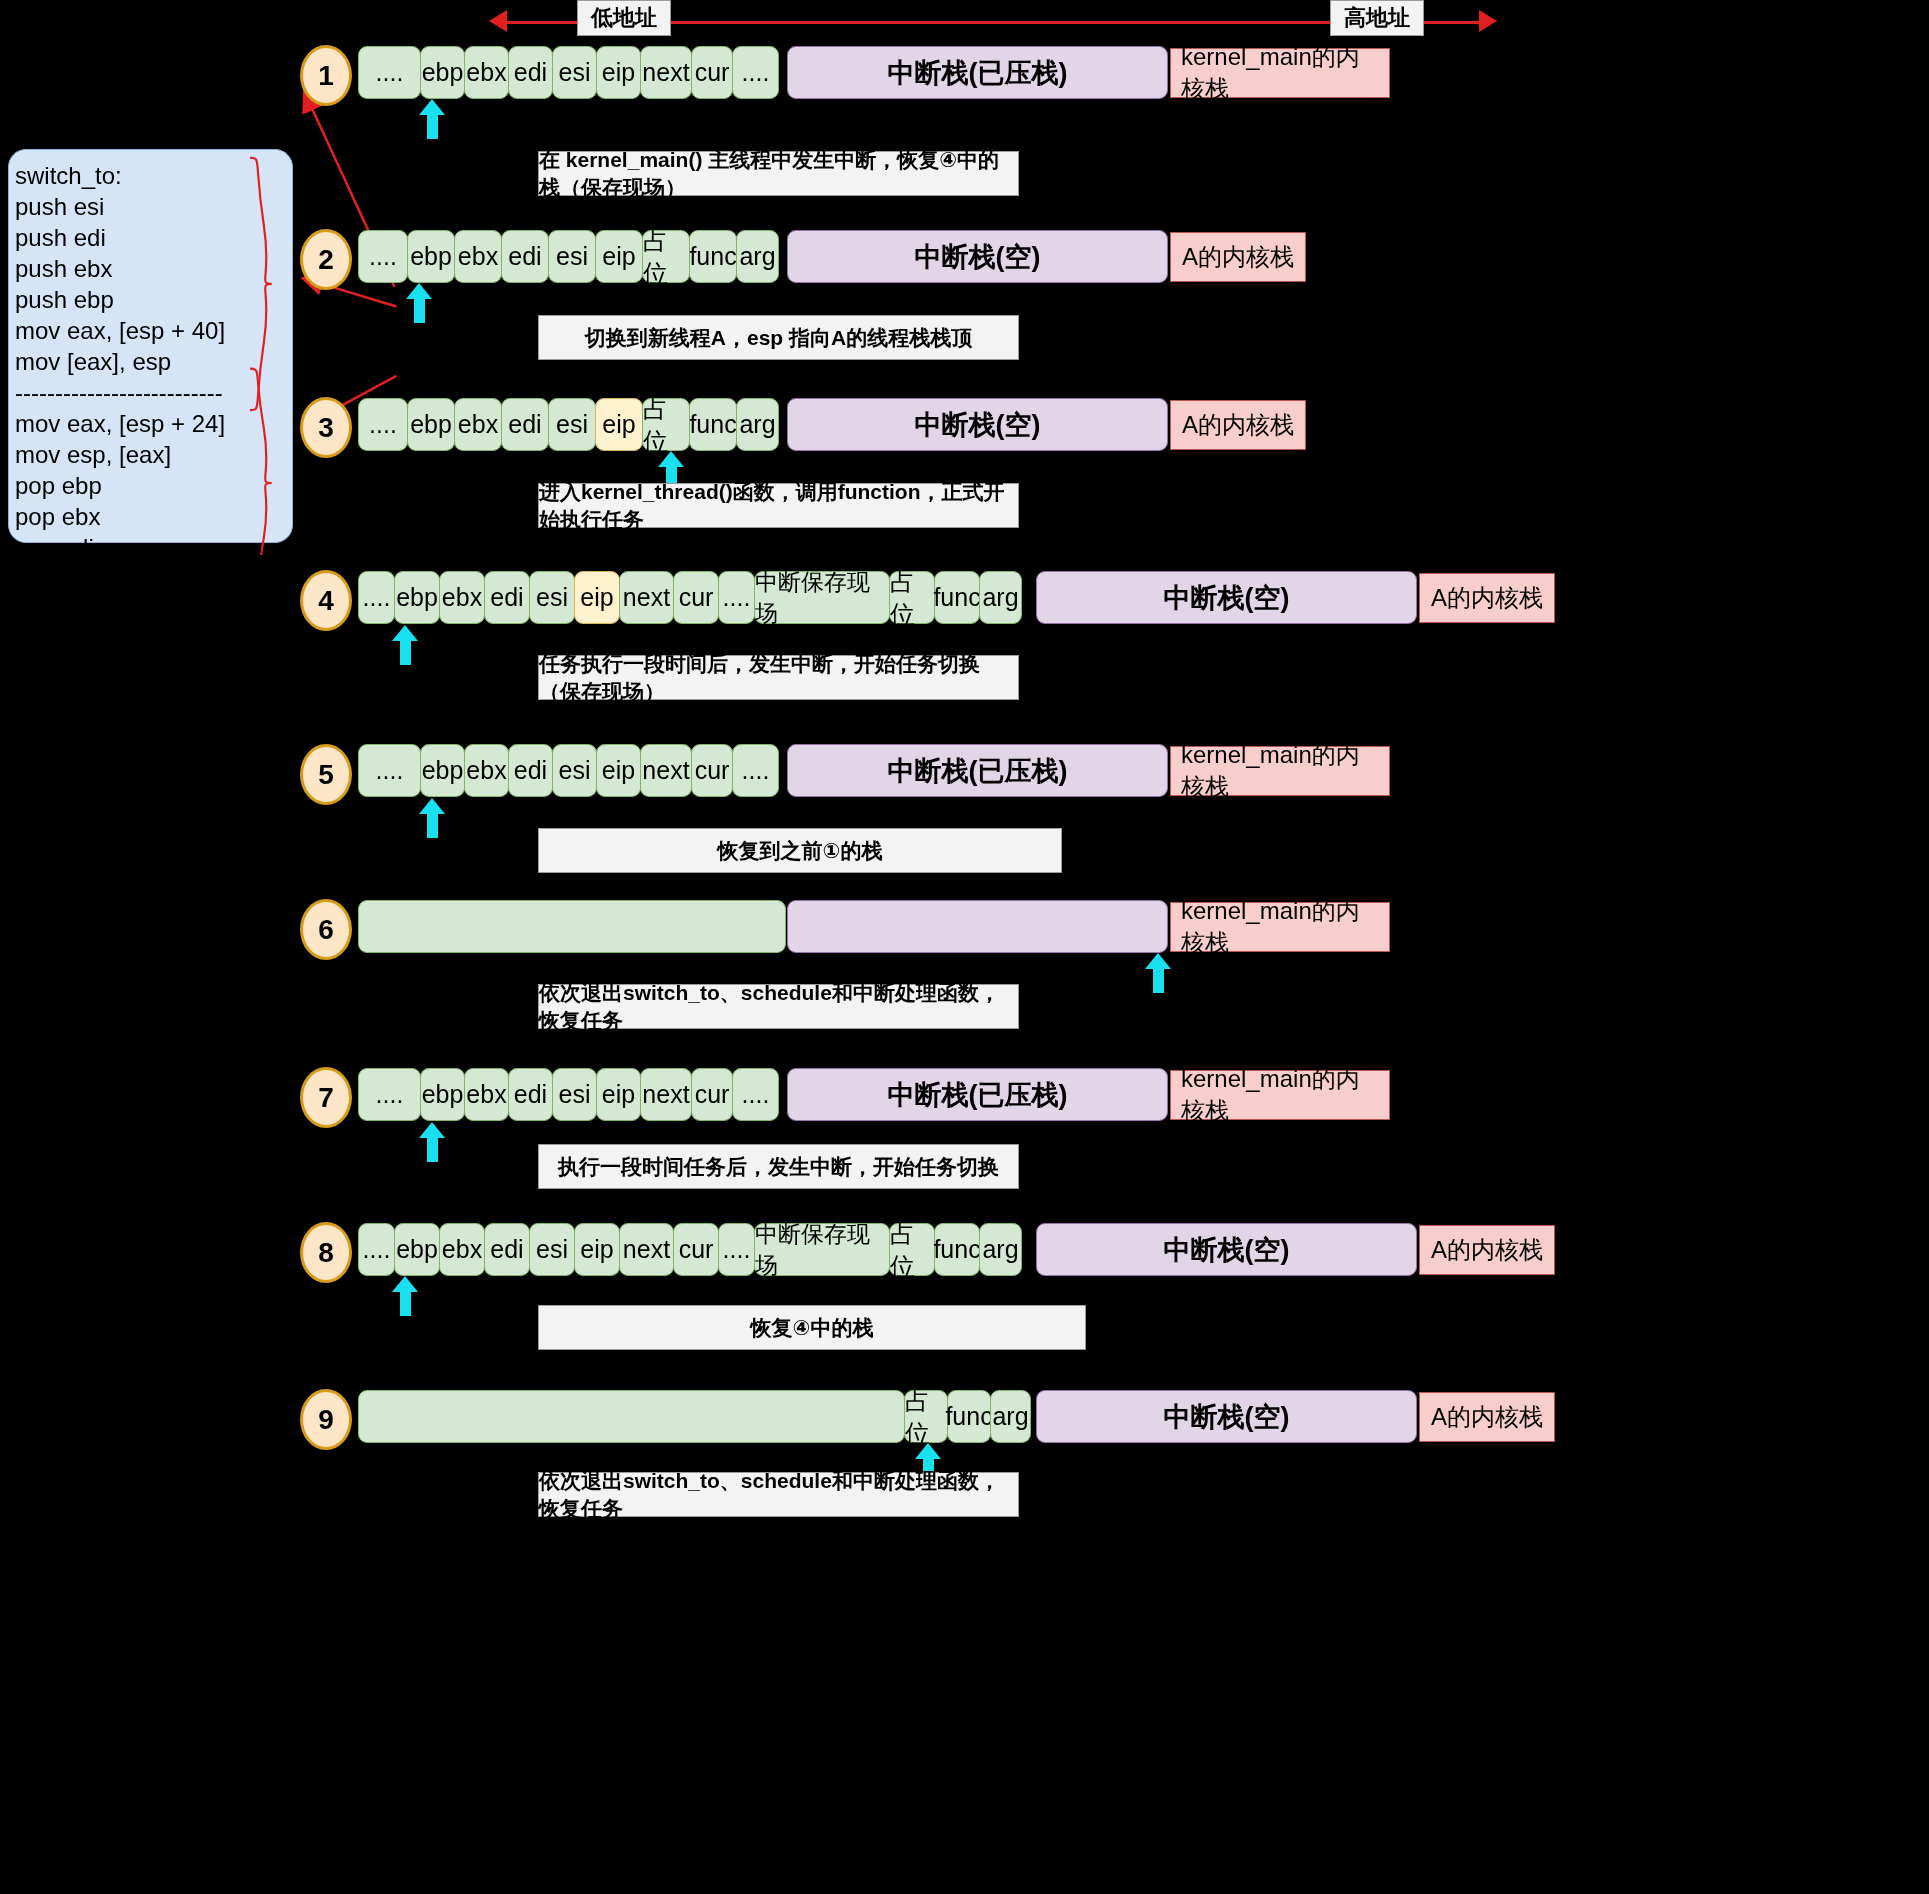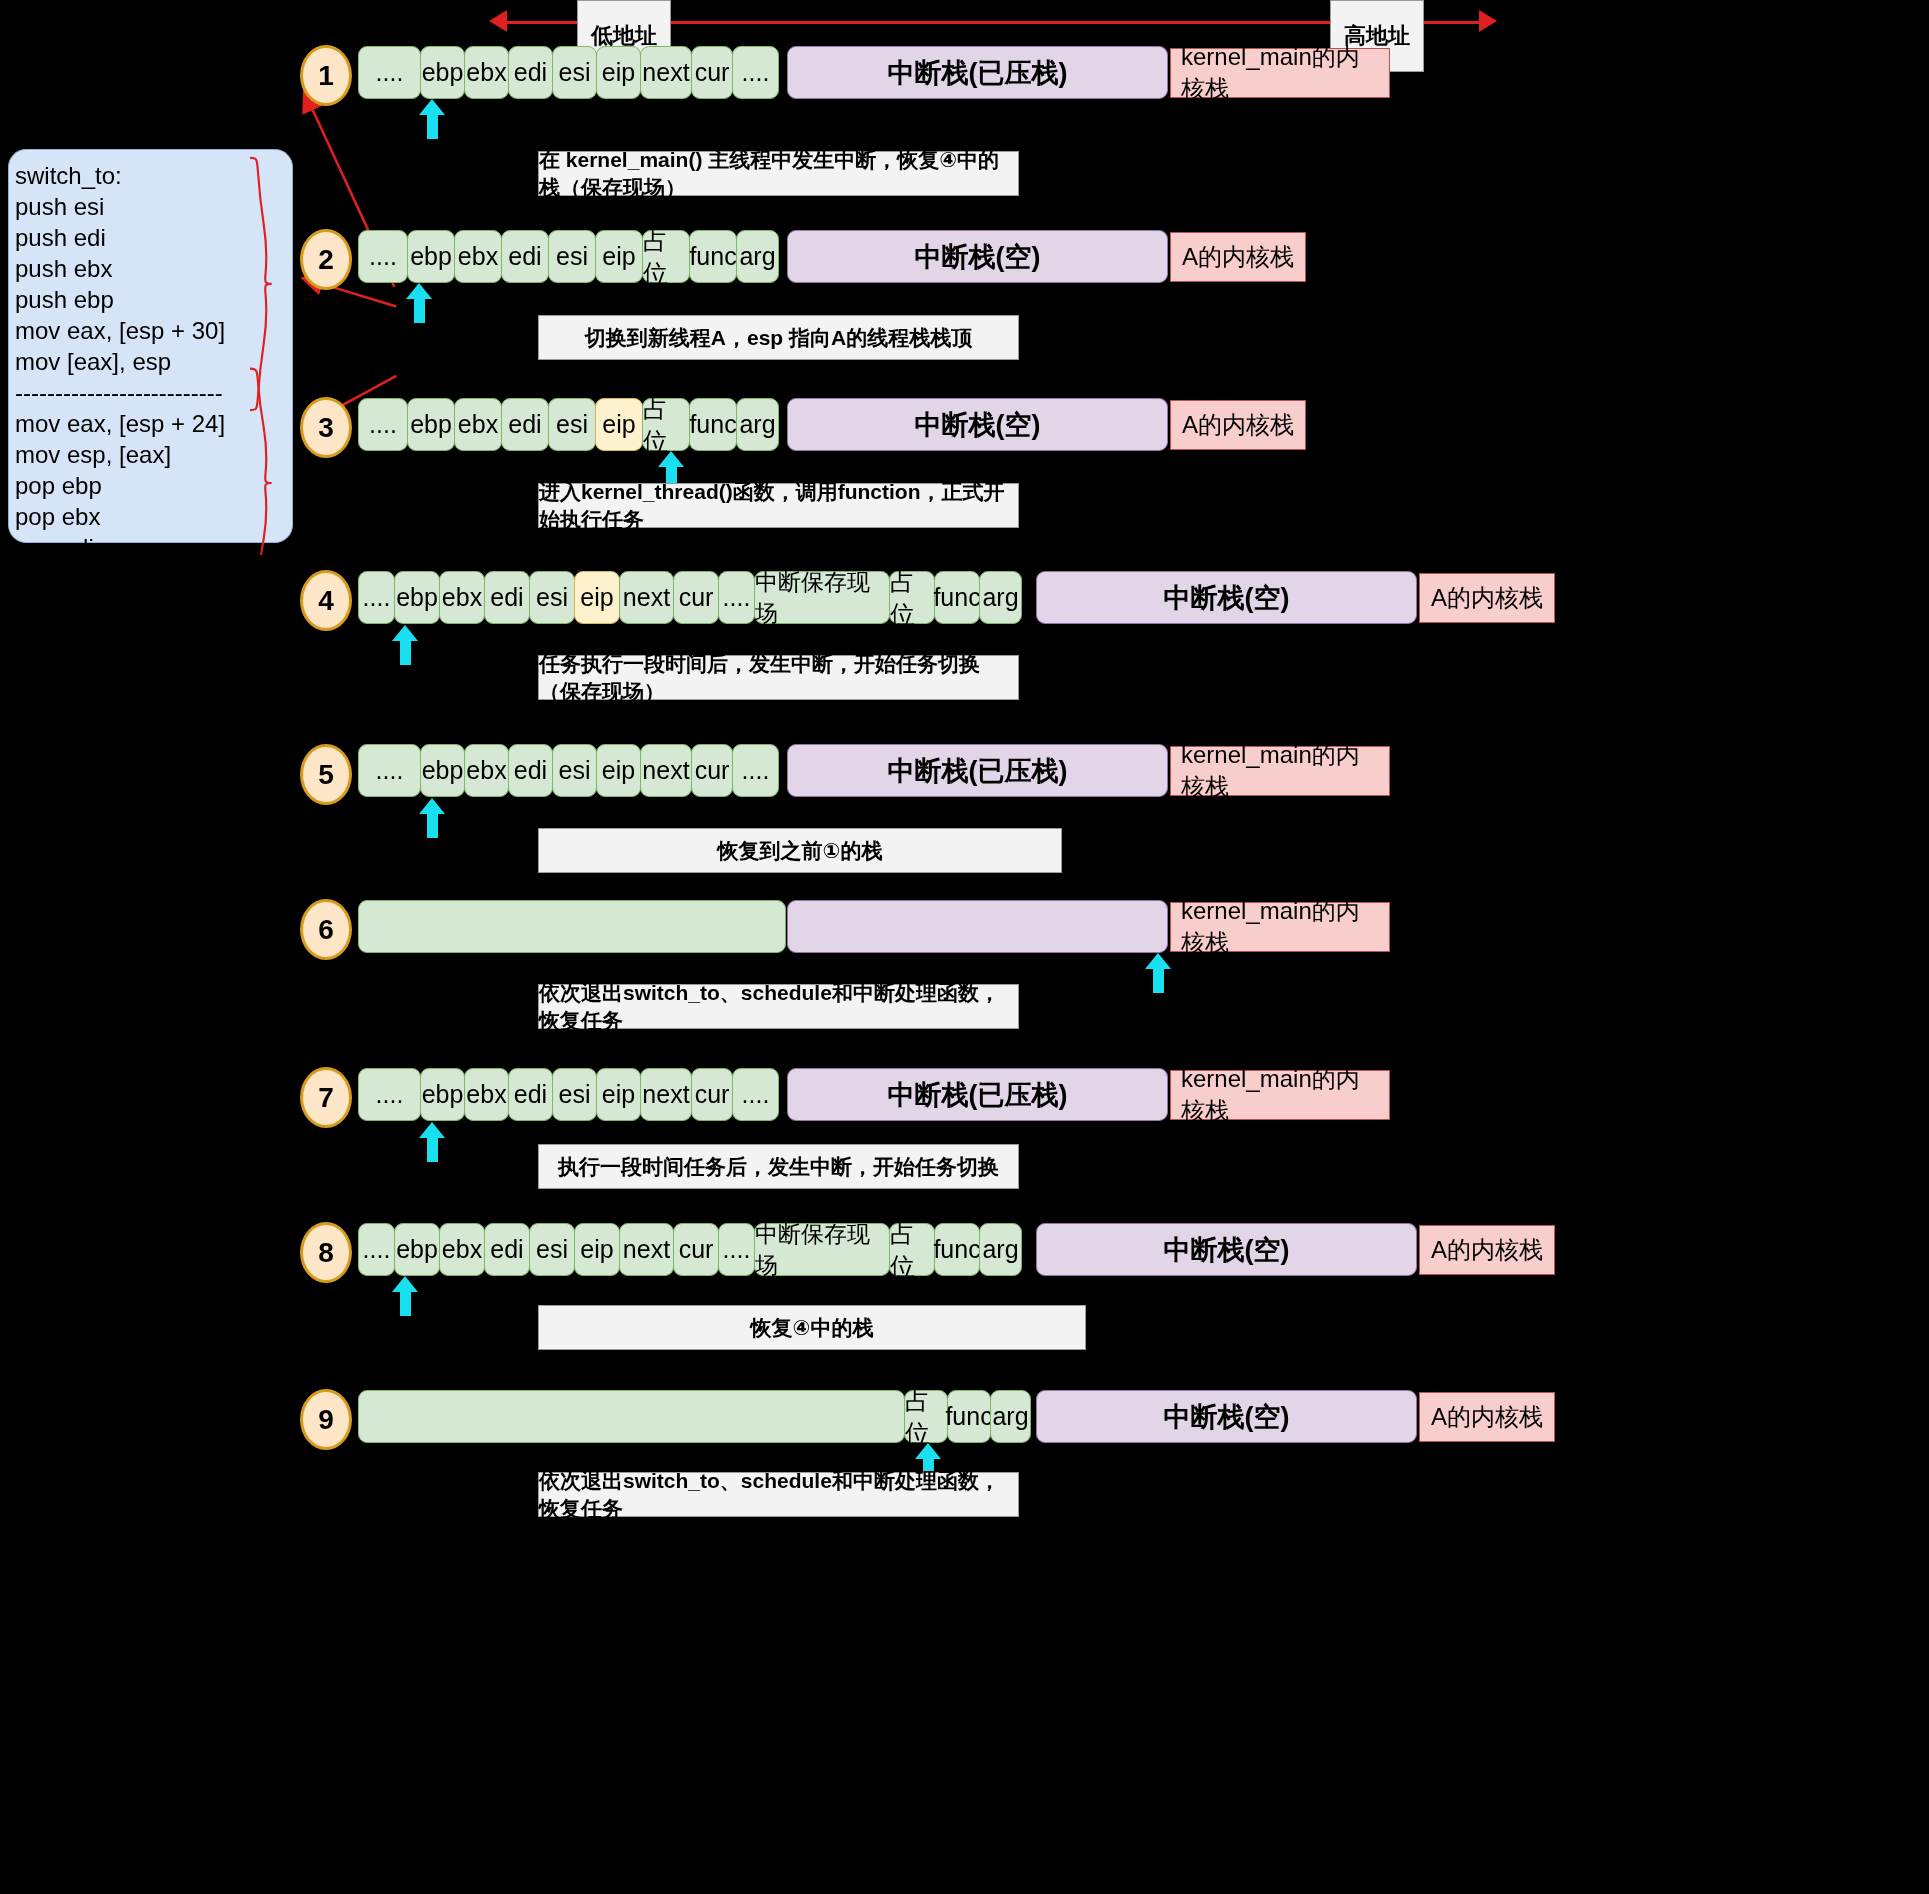--- a/index.html
+++ b/index.html
@@ -12,21 +12,21 @@
   #axis{position:absolute;left:0;top:0;width:1930px;height:44px;}
   .axis-line{position:absolute;left:501px;top:21px;width:984px;height:0;
     border-top:3px solid #e02020;}
   .axis-arrow-r{position:absolute;left:1479px;top:10px;width:0;height:0;
     border-top:11px solid transparent;border-bottom:11px solid transparent;
     border-left:18px solid #e02020;}
   .axis-arrow-l{position:absolute;left:489px;top:10px;width:0;height:0;
     border-top:11px solid transparent;border-bottom:11px solid transparent;
     border-right:18px solid #e02020;}
   .axis-label{position:absolute;top:0px;background:#f3f3f3;border:1px solid #9a9a9a;
-    font-size:22px;font-weight:bold;padding:21px 13px;line-height:28px;}
+    font-size:22px;font-weight:bold;padding:3px 13px;line-height:28px;}
   #lowaddr{left:577px;}
   #highaddr{left:1330px;}
 
   
   #codebox{position:absolute;left:8px;top:149px;width:285px;height:394px;
     background:#d6e4f7;border:1.5px solid #8fb0d8;border-radius:18px;
     box-sizing:border-box;padding:10px 16px 0 6px;}
   #codebox .line{font-size:24px;line-height:31px;white-space:pre;}
   #codebox .sep{font-size:24px;line-height:31px;letter-spacing:0px;}
 
@@ -73,21 +73,21 @@
   <div class="axis-label" id="lowaddr">低地址</div>
   <div class="axis-label" id="highaddr">高地址</div>
 </div>
 
 <div id="codebox">
     <div class="line">switch_to:</div>
     <div class="line">push esi</div>
     <div class="line">push edi</div>
     <div class="line">push ebx</div>
     <div class="line">push ebp</div>
-    <div class="line">mov eax, [esp + 30]</div>
+    <div class="line">mov eax, [esp + 40]</div>
     <div class="line">mov [eax], esp</div>
     <div class="sep">--------------------------</div>
     <div class="line">mov eax, [esp + 24]</div>
     <div class="line">mov esp, [eax]</div>
     <div class="line">pop ebp</div>
     <div class="line">pop ebx</div>
     <div class="line">pop edi</div>
     <div class="line">pop esi</div>
     <div class="line">ret</div>
   </div>

